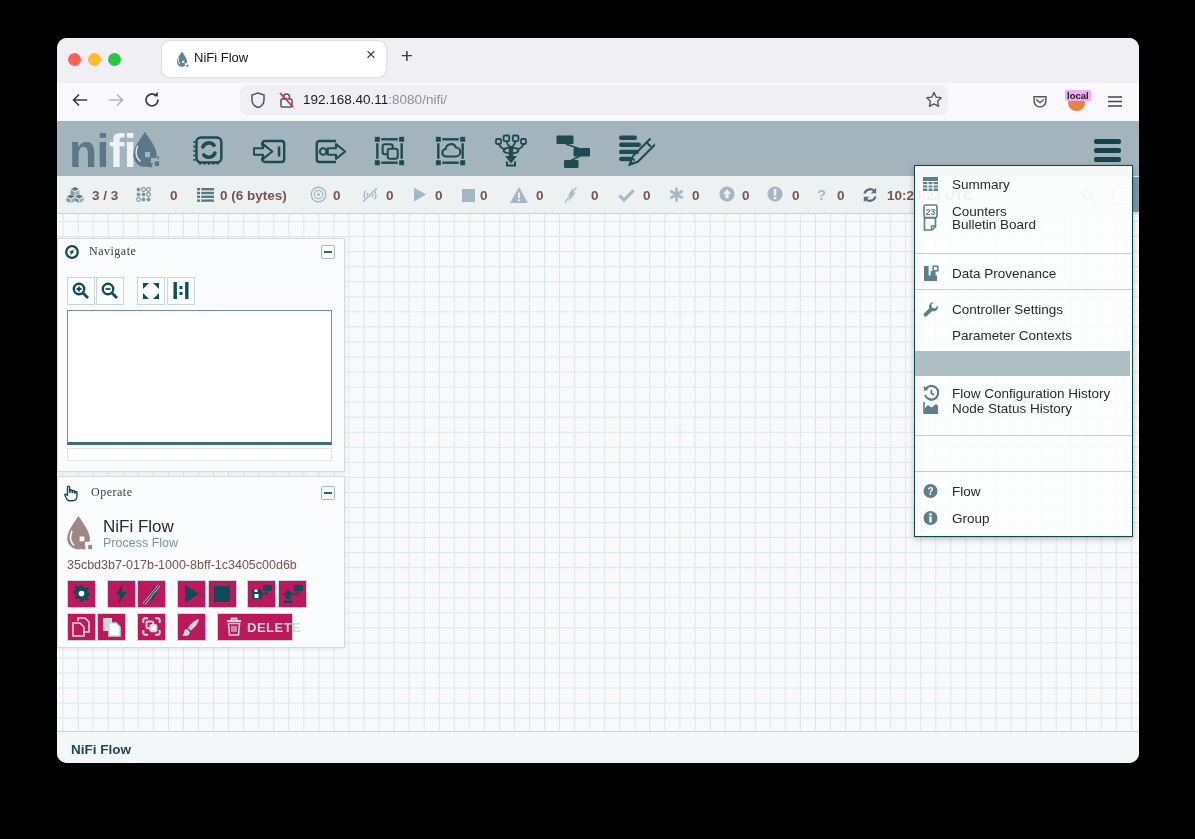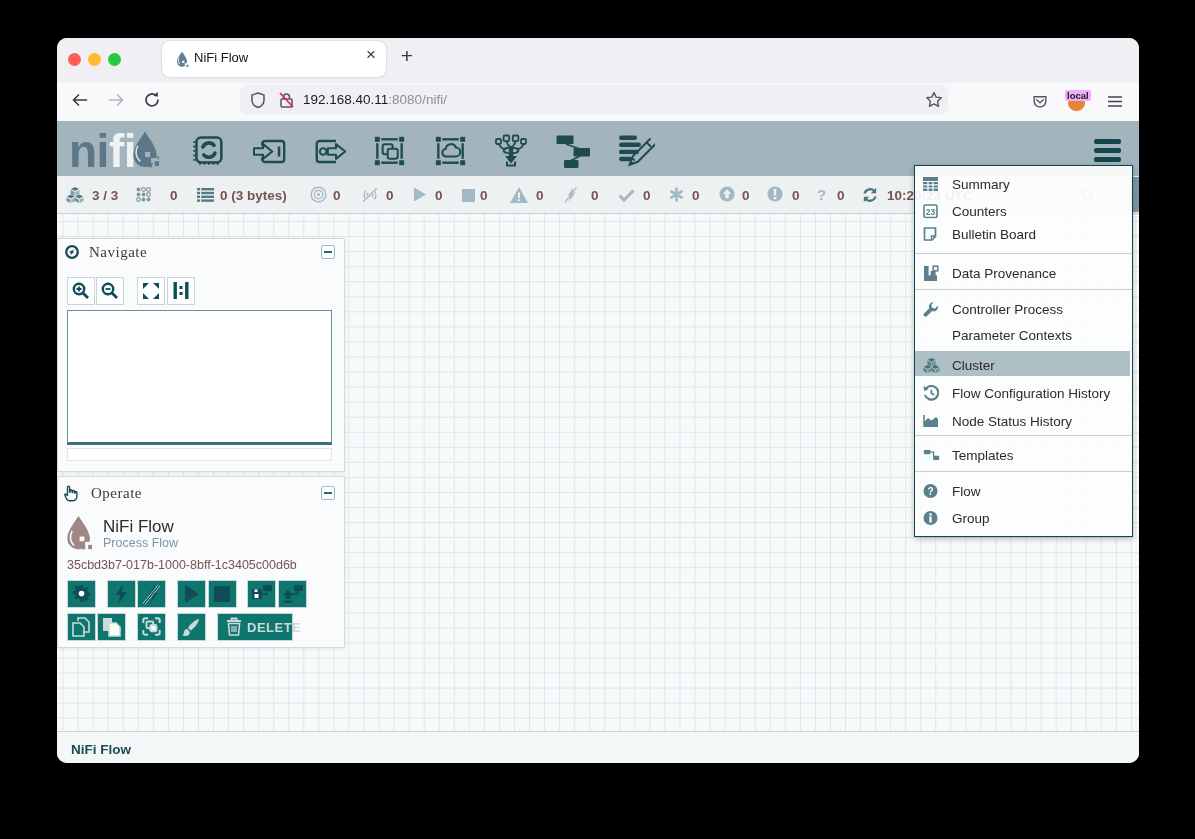--- a/index.html
+++ b/index.html
@@ -32,26 +32,26 @@
   .canvas{position:absolute;left:0;top:176px;width:100%;height:517px;background:#f7f9fa;
      background-image:linear-gradient(to right,#dde7e8 1px,transparent 1px),
                       linear-gradient(to bottom,#dde7e8 1px,transparent 1px);
      background-size:15.06px 15.06px;background-position:5.6px 7.1px;}
   .breadcrumb{position:absolute;left:0;top:693px;width:100%;height:32px;background:#f4f7f7;
      border-top:1px solid #ccd4d6;}
   .bctext{position:absolute;left:14px;top:10px;font-size:13.5px;font-weight:bold;color:#1a4a52;}
   
   .panel{position:absolute;background:#fafbfc;border:1px solid #d5dbdc;
      box-shadow:0 1px 4px rgba(0,0,0,.08);}
-  .ptitle{font-family:"Liberation Serif",serif;font-size:15px;color:#3c3c3c;letter-spacing:.5px;}
+  .ptitle{font-family:"Liberation Serif",serif;font-size:12px;color:#3c3c3c;letter-spacing:.5px;}
   .pmin{position:absolute;width:12px;height:12px;border:1px solid #9fb7bf;border-radius:2px;
      background:#fff;}
   .pmin:after{content:"";position:absolute;left:2px;top:5px;width:8px;height:2px;background:#2a6772;}
   .pbtn{position:absolute;width:26px;height:26px;background:#fdfefe;border:1px solid #c9d6d8;}
-  .obtn{position:absolute;width:27px;height:26px;background:#0f766e;border:1px solid #c9d6d8;}
+  .obtn{position:absolute;width:27px;height:26px;background:#be185d;border:1px solid #c9d6d8;}
   
   .menu{position:absolute;left:857px;top:127px;width:217px;height:370px;
      background:rgba(252,253,253,0.93);border:1.4px solid #10454e;
      box-shadow:0 2px 6px rgba(0,0,0,.25);}
   .mi{position:absolute;left:0;width:100%;height:27px;}
   .mi .txt{position:absolute;left:37px;top:50%;transform:translateY(-50%);
      font-size:13.5px;color:#2b2b2b;}
   .mi svg{position:absolute;left:8px;top:50%;transform:translateY(-50%);}
   .msep{position:absolute;left:0;width:100%;height:1px;background:#c6ced1;}
   .mhl{position:absolute;left:0px;width:215px;height:25px;background:#aebfc6;}
@@ -253,21 +253,21 @@
         <rect x="0" y="0" width="3" height="2.4"></rect>
         <rect x="4.2" y="0" width="12.8" height="2.4"></rect>
  <rect x="0" y="3.8" width="3" height="2.4"></rect>
         <rect x="4.2" y="3.8" width="12.8" height="2.4"></rect>
  <rect x="0" y="7.6" width="3" height="2.4"></rect>
         <rect x="4.2" y="7.6" width="12.8" height="2.4"></rect>
  <rect x="0" y="11.4" width="3" height="2.4"></rect>
         <rect x="4.2" y="11.4" width="12.8" height="2.4"></rect>
       </g>
 </svg>
-<span class="snum abs" style="left:163px;top:150px;">0 (3 bytes)</span>
+<span class="snum abs" style="left:163px;top:150px;">0 (6 bytes)</span>
 <svg class="abs" style="left:253px;top:148px" width="17" height="17" viewBox="0 0 17 17">
  <circle cx="8.5" cy="8.5" r="7.3" fill="none" stroke="#a5bbc4" stroke-width="1.4"></circle>
  <circle cx="8.5" cy="8.5" r="4.2" fill="none" stroke="#a5bbc4" stroke-width="1.3"></circle>
  <circle cx="8.5" cy="8.5" r="1.5" fill="#a5bbc4"></circle>
 </svg>
 <span class="snum abs" style="left:276px;top:150px;">0</span>
 <svg class="abs" style="left:304px;top:148px" width="18" height="18" viewBox="0 0 18 18">
  <g fill="none" stroke="#a5bbc4" stroke-width="1.4">
   <path d="M4.8 13.2a6 6 0 0 1 0-8.4M13.2 4.8a6 6 0 0 1 0 8.4"></path>
   <path d="M7 11a3 3 0 0 1 0-4M11 7a3 3 0 0 1 0 4"></path>
@@ -493,21 +493,21 @@
         </svg>
     <span class="txt">Summary</span>
   </div>
   <div class="mi" style="top:31px;text-align:center;">
     <svg width="15" height="15" viewBox="0 0 15 15">
           <rect x="1" y="1.5" width="13" height="12.5" rx="1.5" fill="none" stroke="#5b7f8b" stroke-width="1.6"></rect>
           <text x="7.5" y="11" font-size="8.5" font-weight="bold" fill="#5b7f8b" text-anchor="middle" font-family="Liberation Sans">23</text>
         </svg>
     <span class="txt">Counters</span>
   </div>
-  <div class="mi" style="top:54px;">
+  <div class="mi" style="top:44px;">
     <svg width="14" height="15" viewBox="0 0 14 15">
           <path d="M1.5 1.5h11v8.5L9 13.5H1.5Z" fill="none" stroke="#5b7f8b" stroke-width="1.7"></path>
           <path d="M8.5 13.5V9.5h4" fill="none" stroke="#5b7f8b" stroke-width="1.4"></path>
         </svg>
     <span class="txt">Bulletin Board</span>
   </div>
   <div class="msep" style="top:87px;"></div>
   <div class="mi" style="top:93px;">
     <svg width="16" height="16" viewBox="0 0 16 16">
           <g fill="#5b7f8b">
@@ -517,65 +517,41 @@
           </g>
           <rect x="10.2" y="1.2" width="4.6" height="4.6" fill="none" stroke="#5b7f8b" stroke-width="1.5"></rect>
         </svg>
     <span class="txt">Data Provenance</span>
   </div>
   <div class="msep" style="top:123px;"></div>
   <div class="mi" style="top:129px;">
     <svg width="16" height="16" viewBox="0 0 16 16">
           <path d="M10.8 1.2a4.3 4.3 0 0 0-4.5 6L1 12.5a2 2 0 0 0 2.8 2.8L9.1 10a4.3 4.3 0 0 0 5.7-5.2L12 7.5 9 6.8 8.3 3.8Z" fill="#5b7f8b"></path>
         </svg>
-    <span class="txt">Controller Process</span>
+    <span class="txt">Controller Settings</span>
   </div>
   <div class="mi" style="top:155px;">
         <span class="txt">Parameter Contexts</span>
       </div>
-  <div class="mi" style="top:185px;">
-    <svg width="17" height="16" viewBox="0 0 18 17">
-          <g fill="#45707c">
-            <path d="M9 1 13 3 9 5 5 3Z"></path>
-            <path d="M4.6 3.9 8.6 5.9V10L4.6 8Z" opacity=".8"></path>
-            <path d="M13.4 3.9 9.4 5.9V10L13.4 8Z" opacity=".6"></path>
-            <path d="M4.8 8.6 8.8 10.6 4.8 12.6.8 10.6Z"></path>
-            <path d="M.4 11.5 4.4 13.5V17L.4 15Z" opacity=".8"></path>
-            <path d="M9.2 11.5 5.2 13.5V17L9.2 15Z" opacity=".6"></path>
-            <path d="M13.2 8.6 17.2 10.6 13.2 12.6 9.2 10.6Z"></path>
-            <path d="M8.8 11.5 12.8 13.5V17L8.8 15Z" opacity=".8"></path>
-            <path d="M17.6 11.5 13.6 13.5V17L17.6 15Z" opacity=".6"></path>
-          </g>
-        </svg>
-    <span class="txt">Cluster</span>
-  </div>
   <div class="mi" style="top:213px;">
     <svg width="16" height="16" viewBox="0 0 16 16">
           <path d="M3.2 3.4A6.8 6.8 0 1 1 2 10" fill="none" stroke="#5b7f8b" stroke-width="2.2"></path>
           <path d="M0.5 1l.6 5 4.6-1.7Z" fill="#5b7f8b"></path>
           <path d="M8.3 4.8V8.3L11 10" fill="none" stroke="#5b7f8b" stroke-width="1.7"></path>
         </svg>
     <span class="txt">Flow Configuration History</span>
   </div>
-  <div class="mi" style="top:241px;">
+  <div class="mi" style="top:228px;">
     <svg width="16" height="14" viewBox="0 0 16 14">
           <path d="M1 13V1" stroke="#5b7f8b" stroke-width="1.6"></path>
           <path d="M1 13V8l4-4 3.5 2.5L13 3l2 2v8Z" fill="#5b7f8b"></path>
         </svg>
     <span class="txt">Node Status History</span>
   </div>
   <div class="msep" style="top:269px;"></div>
-  <div class="mi" style="top:275px;">
-    <svg width="17" height="14" viewBox="0 0 20 16">
-          <rect x="1" y="2" width="8" height="5" rx="1" fill="#5b7f8b"></rect>
-          <rect x="12" y="9" width="7" height="5" rx="1" fill="#5b7f8b"></rect>
-          <path d="M9 4.5h3.5v7h1" fill="none" stroke="#5b7f8b" stroke-width="1.5"></path>
-        </svg>
-    <span class="txt">Templates</span>
-  </div>
   <div class="msep" style="top:305px;"></div>
   <div class="mi" style="top:311px;">
     <svg width="15" height="15" viewBox="0 0 15 15">
           <circle cx="7.5" cy="7.5" r="7" fill="#5b7f8b"></circle>
           <text x="7.5" y="11" font-size="10" font-weight="bold" fill="#fdfefe" text-anchor="middle" font-family="Liberation Sans">?</text>
         </svg>
     <span class="txt">Flow</span>
   </div>
   <div class="mi" style="top:338px;">
     <svg width="15" height="15" viewBox="0 0 15 15">

